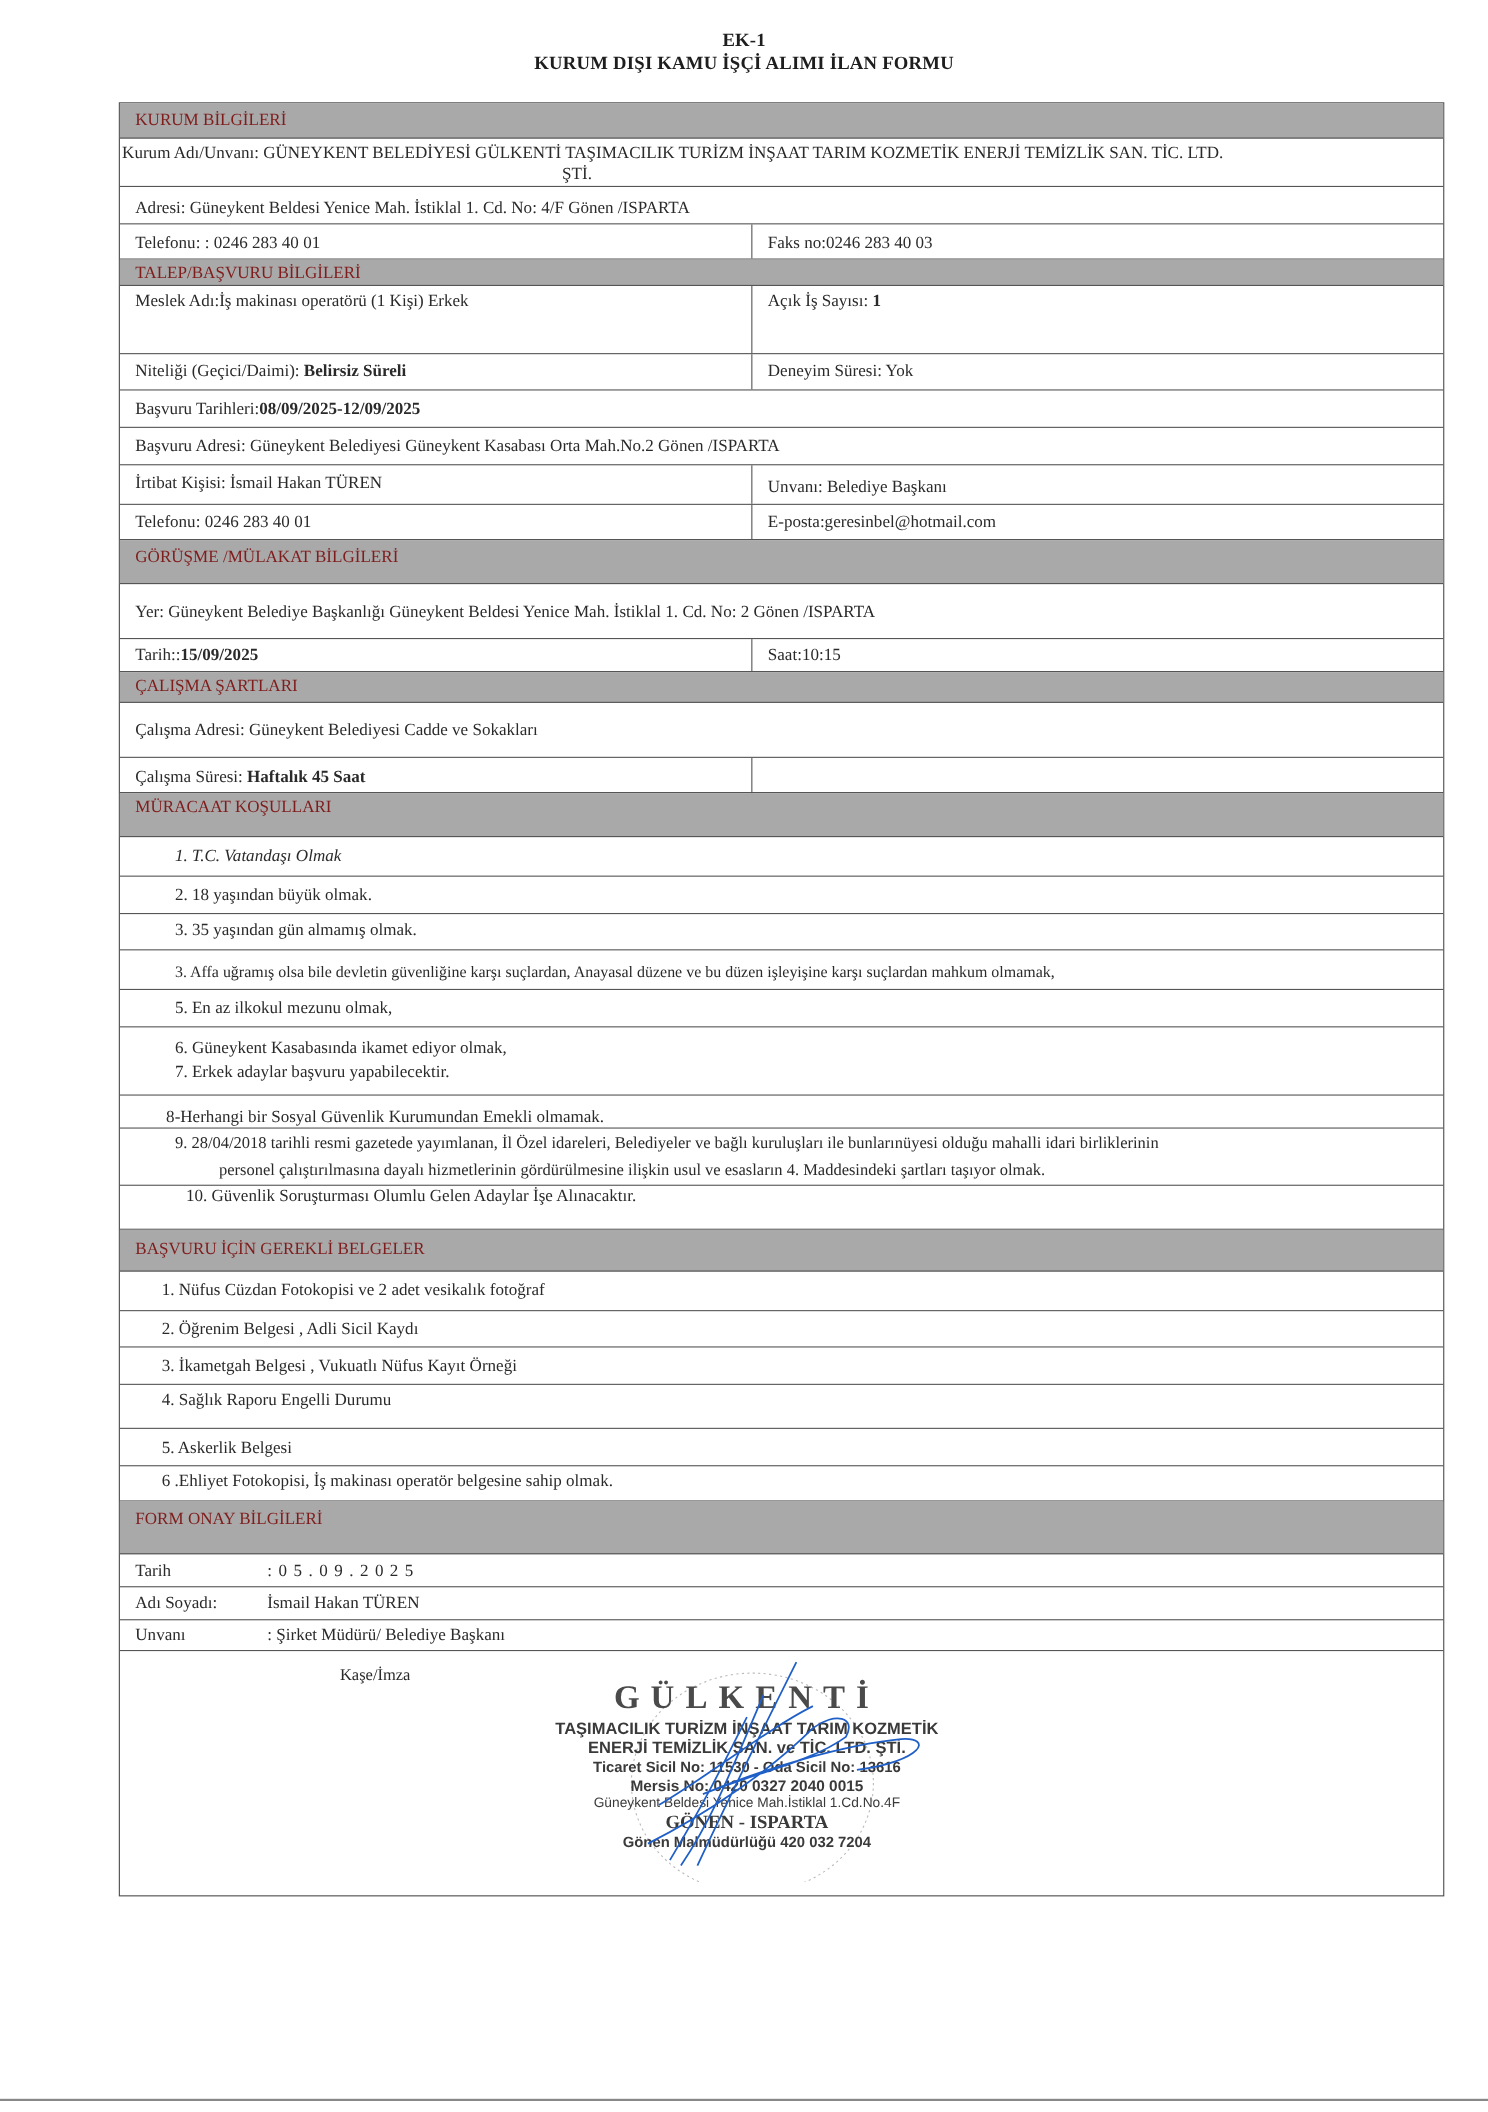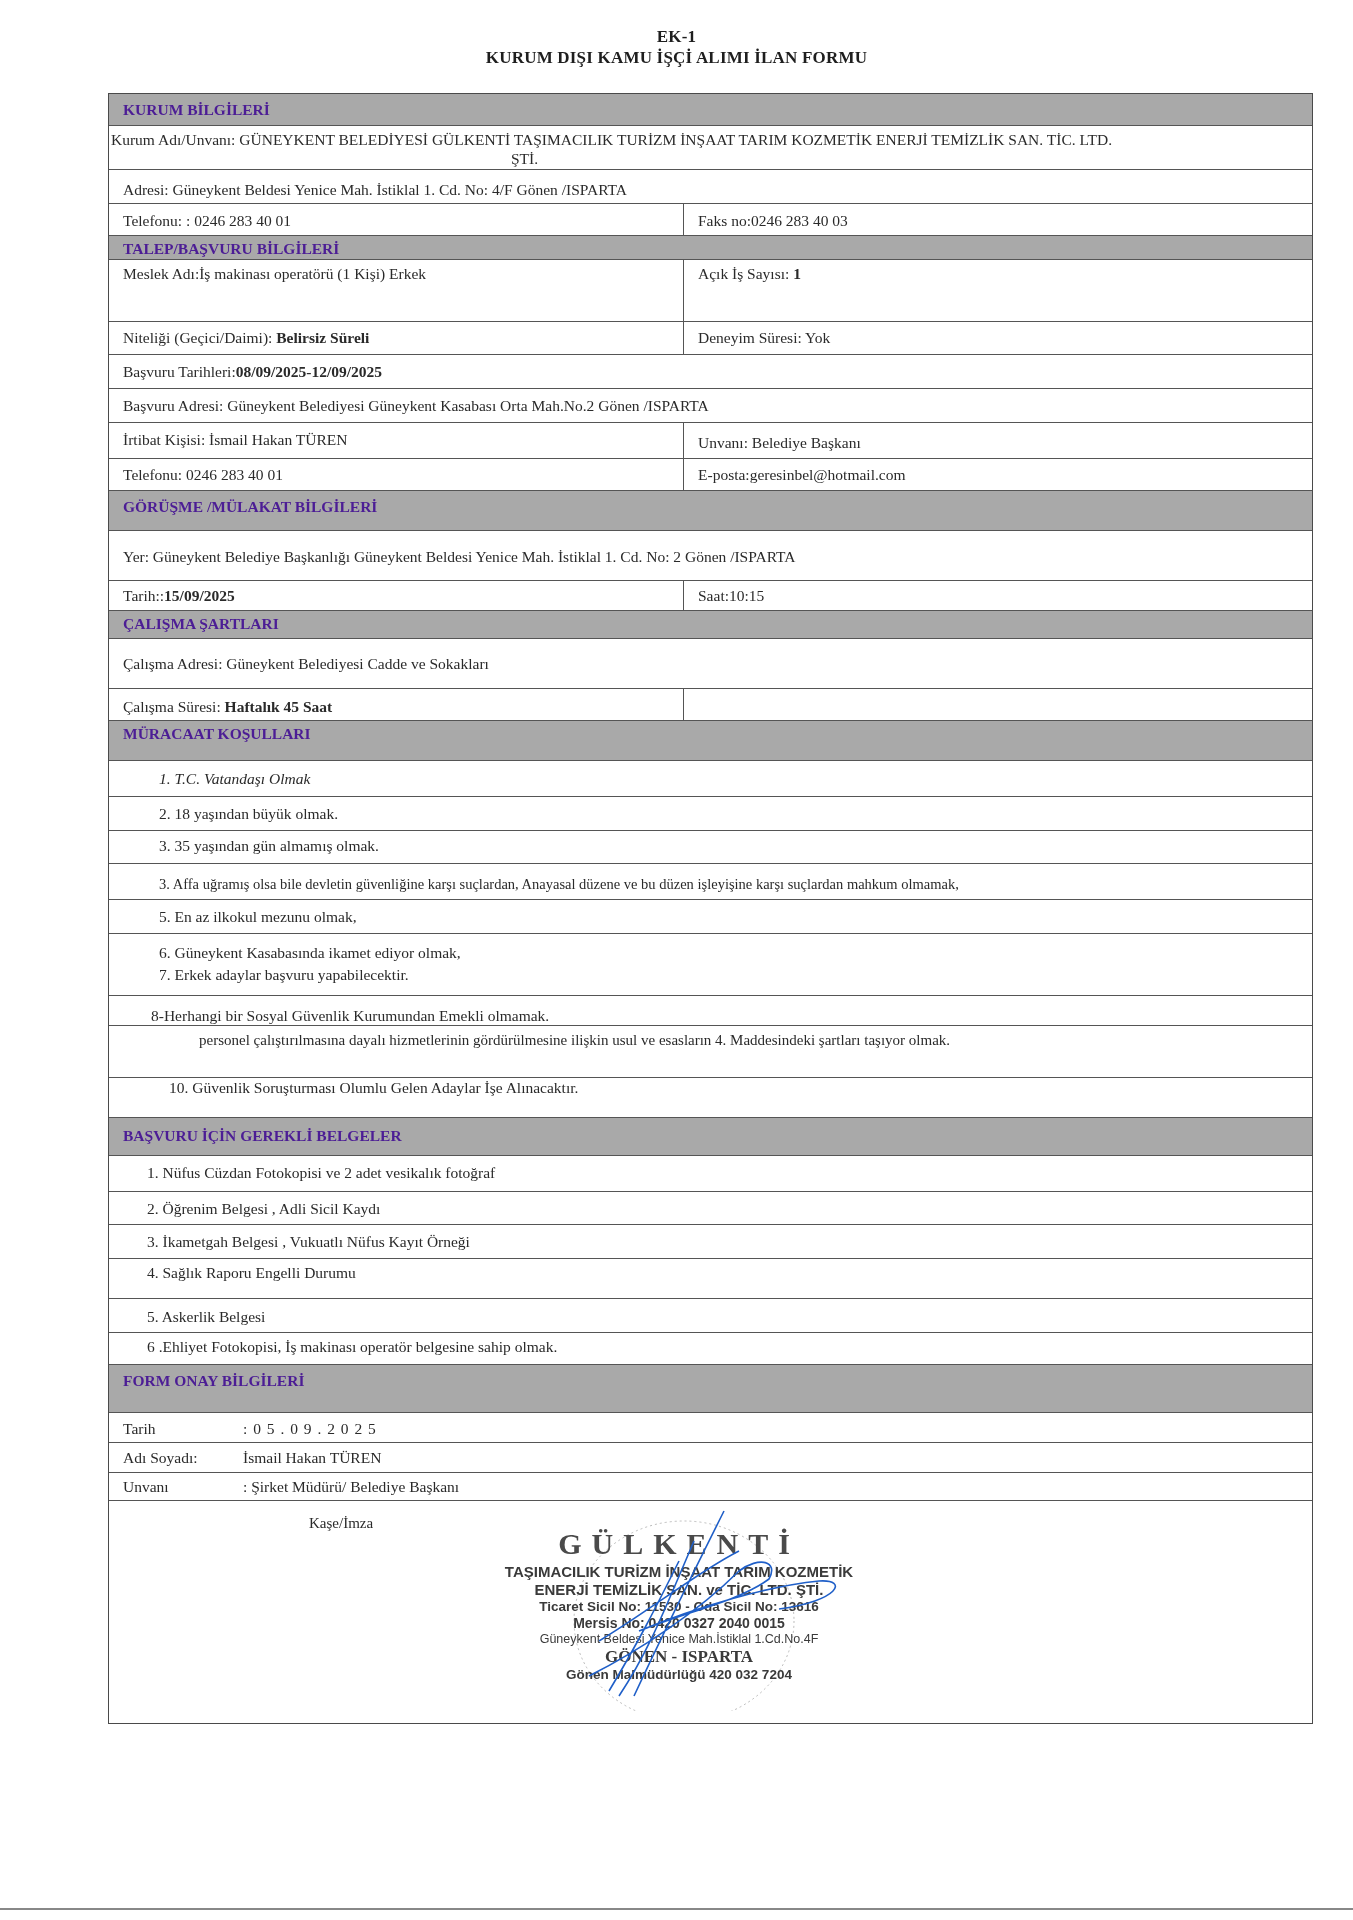--- a/index.html
+++ b/index.html
@@ -22,21 +22,21 @@
   .row {
     position: relative; border-bottom: 1.5px solid #555; box-sizing: border-box;
     font-size: 15.5px; display: flex;
   }
   .row:last-child { border-bottom: none; }
   .cell { box-sizing: border-box; padding-left: 14px; }
   .cell.left { width: 575px; border-right: 1.5px solid #555; }
   .cell.right { flex: 1; }
   .cell.full { flex: 1; }
   .sec {
-    background: #a9a9a9; font-weight: bold; color: #4c1d95; font-size: 15.5px;
+    background: #a9a9a9; font-weight: normal; color: #7f1d1d; font-size: 15.5px;
     padding-left: 14px; box-sizing: border-box;
   }
   .b { font-weight: bold; }
   .li { padding-left: 50px; }
   .li2 { padding-left: 42px; }
   .sig-label { position: absolute; left: 200px; top: 14px; font-size: 15px; }
   .stamp {
     position: absolute; left: 330px; top: 0; width: 480px; height: 210px;
   }
   .stamp-text {
@@ -153,20 +153,21 @@
     <div class="cell full li" style="padding-top:8px;line-height:22px;">
       <div>6.  Güneykent  Kasabasında  ikamet ediyor olmak,</div>
       <div>7. Erkek  adaylar başvuru yapabilecektir.</div>
     </div>
   </div>
   <div class="row" style="height:30px;line-height:40px;">
     <div class="cell full li2">8-Herhangi bir Sosyal Güvenlik Kurumundan Emekli  olmamak.</div>
   </div>
   <div class="row" style="height:52px;">
     <div class="cell full" style="padding-left:50px;padding-top:2px;line-height:24px;font-size:15px;">
+      <div style="white-space:nowrap;">9.  28/04/2018 tarihli resmi gazetede yayımlanan, İl Özel idareleri, Belediyeler ve bağlı kuruluşları ile bunlarınüyesi olduğu mahalli idari birliklerinin</div>
       <div style="padding-left:40px;white-space:nowrap;">personel çalıştırılmasına dayalı hizmetlerinin gördürülmesine ilişkin usul ve esasların 4. Maddesindeki şartları taşıyor olmak.</div>
     </div>
   </div>
   <div class="row" style="height:40px;line-height:20px;">
     <div class="cell full" style="padding-left:60px;">10. Güvenlik Soruşturması Olumlu Gelen Adaylar İşe Alınacaktır.</div>
   </div>
 
   <div class="row sec" style="height:38px;line-height:36px;">
     <span>BAŞVURU İÇİN GEREKLİ BELGELER</span>
   </div>

